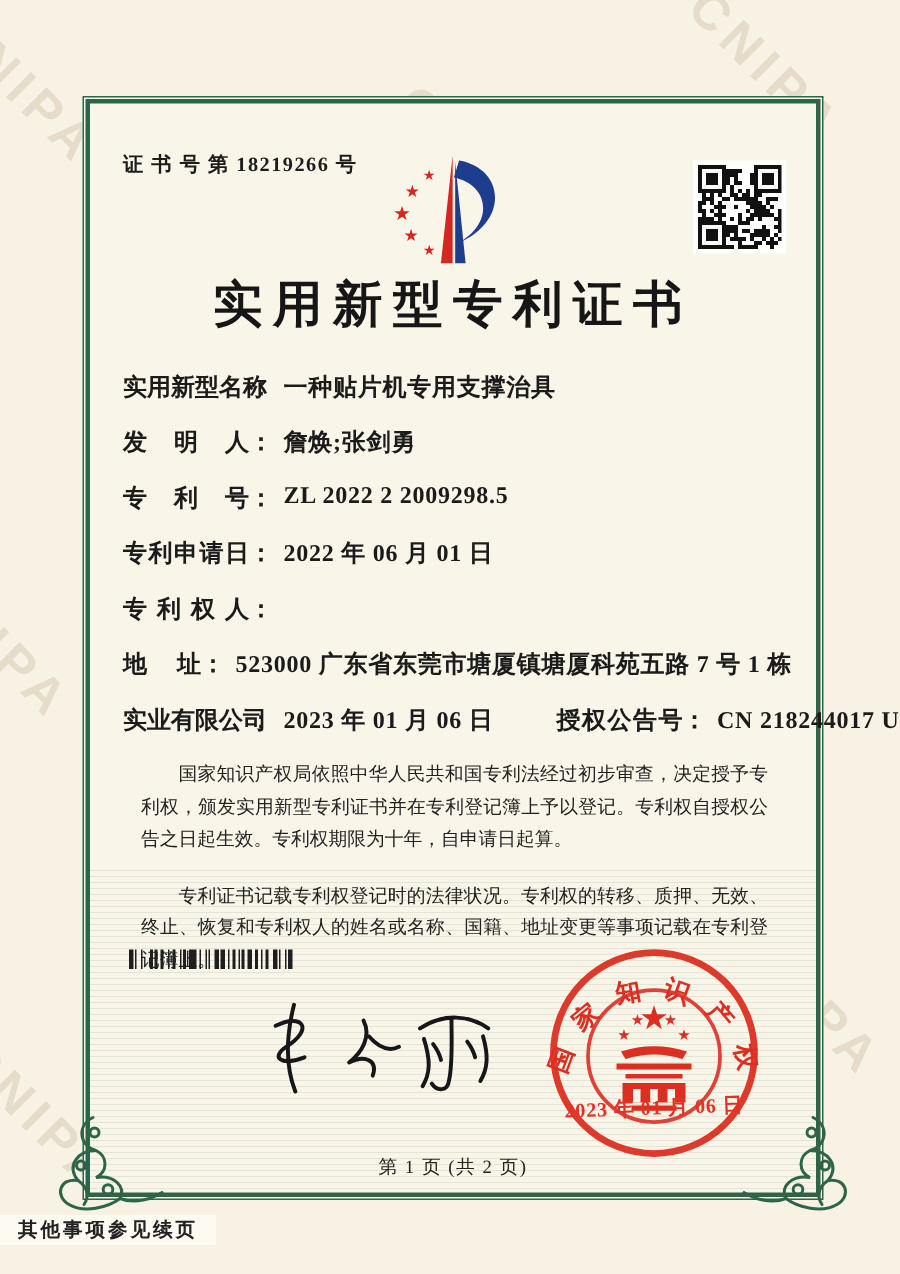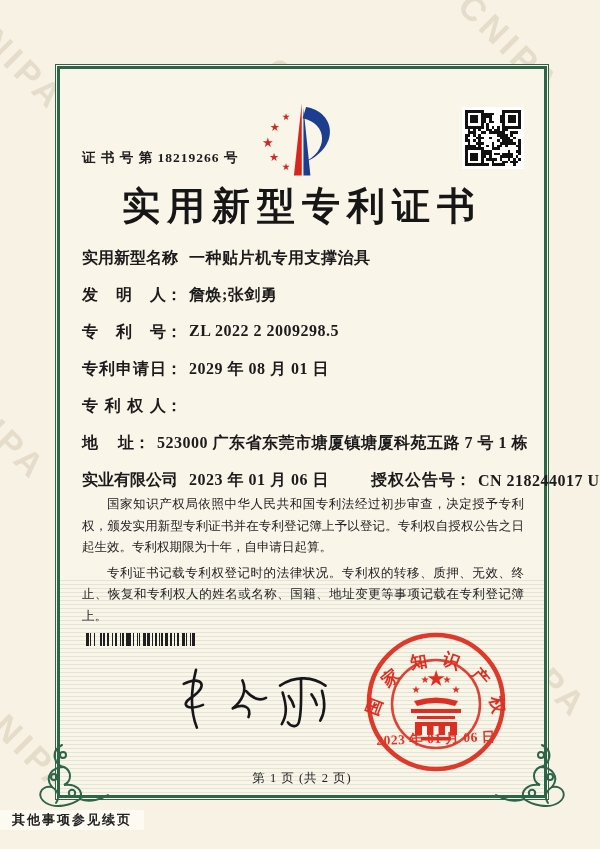--- a/index.html
+++ b/index.html
@@ -22,42 +22,42 @@
   .frame-inner{position:absolute;left:1px;top:1px;right:1px;bottom:1px;
          border:3px solid #2e6448;}
   .guilloche{position:absolute;left:4px;right:4px;bottom:4px;height:215px;
          background:repeating-linear-gradient(to bottom, rgba(96,148,118,0.16) 0 1px, transparent 1px 4px);
          pointer-events:none;}
   .corner{position:absolute;width:78px;height:72px;pointer-events:none;}
   .corner-bl{left:-24px;bottom:-14px;}
   .corner-br{right:-24px;bottom:-14px;transform:scaleX(-1);}
 
   .cert-no{position:absolute;left:26px;top:36px;font-size:13.5px;font-weight:700;
-           color:#1c1c1c;letter-spacing:1px;margin-top:48px;}
+           color:#1c1c1c;letter-spacing:1px;}
 
   .logo{position:absolute;left:198px;top:36px;width:92px;height:78px;}
 
   .qr{position:absolute;right:24px;top:42px;width:56px;height:56px;background:#fff;padding:3px;}
   .qr svg{width:100%;height:100%;display:block;}
 
   .title{position:absolute;left:0;right:0;top:116px;text-align:center;
-         font-size:38px;font-weight:700;color:#161616;letter-spacing:7px;}
+         font-size:33px;font-weight:700;color:#161616;letter-spacing:7px;}
 
   .fields{position:absolute;left:26px;top:183px;right:20px;}
   .frow{height:37px;display:flex;align-items:flex-start;font-size:16px;color:#1b1b1b;}
   .flabel{display:inline-block;width:84px;text-align:justify;text-align-last:justify;
           font-weight:700;white-space:nowrap;}
   .colon{font-weight:700;margin-right:7px;}
   .fvalue{font-weight:700;letter-spacing:0.5px;white-space:nowrap;}
   .pairB{margin-left:42px;display:flex;align-items:center;}
   .flabel2{display:inline-block;width:84px;text-align:justify;text-align-last:justify;font-weight:700;}
 
   .body-text{position:absolute;left:22px;right:20px;top:425px;
              font-size:12.5px;line-height:21.5px;color:#222;text-align:justify;}
-  .body-text p{margin:4px;text-indent:2em;}
+  .body-text p{margin:16px;text-indent:2em;}
 
   .barcode{position:absolute;left:30px;top:568px;height:13px;display:flex;align-items:stretch;}
   .barcode i{display:block;background:#1f1f1f;}
   .barcode b{display:block;background:transparent;}
 
   .officer{position:absolute;left:30px;top:618px;font-size:14px;font-weight:700;color:#111;line-height:25px;}
   .signature{position:absolute;left:105px;top:592px;width:175px;height:80px;}
 
   .seal{position:absolute;left:305px;top:562px;width:150px;height:150px;}
   .seal-date{position:absolute;left:305px;top:665px;width:150px;text-align:center;
@@ -297,21 +297,21 @@
         <span class="fvalue">詹焕;张剑勇</span>
       </div>
       <div class="frow">
         <span class="flabel">专利号</span>
           <span class="colon">：</span>
         <span class="fvalue">ZL 2022 2 2009298.5</span>
       </div>
       <div class="frow">
         <span class="flabel">专利申请日</span>
           <span class="colon">：</span>
-        <span class="fvalue">2029 年 08 月 01 日</span>
+        <span class="fvalue">2022 年 06 月 01 日</span>
       </div>
       <div class="frow">
         <span class="flabel">专利权人</span>
           <span class="colon">：</span>
       </div>
       <div class="frow">
         <span class="flabel">地址</span>
           <span class="colon">：</span>
         <span class="fvalue">523000 广东省东莞市塘厦镇塘厦科苑五路 7 号 1 栋</span>
       </div>

